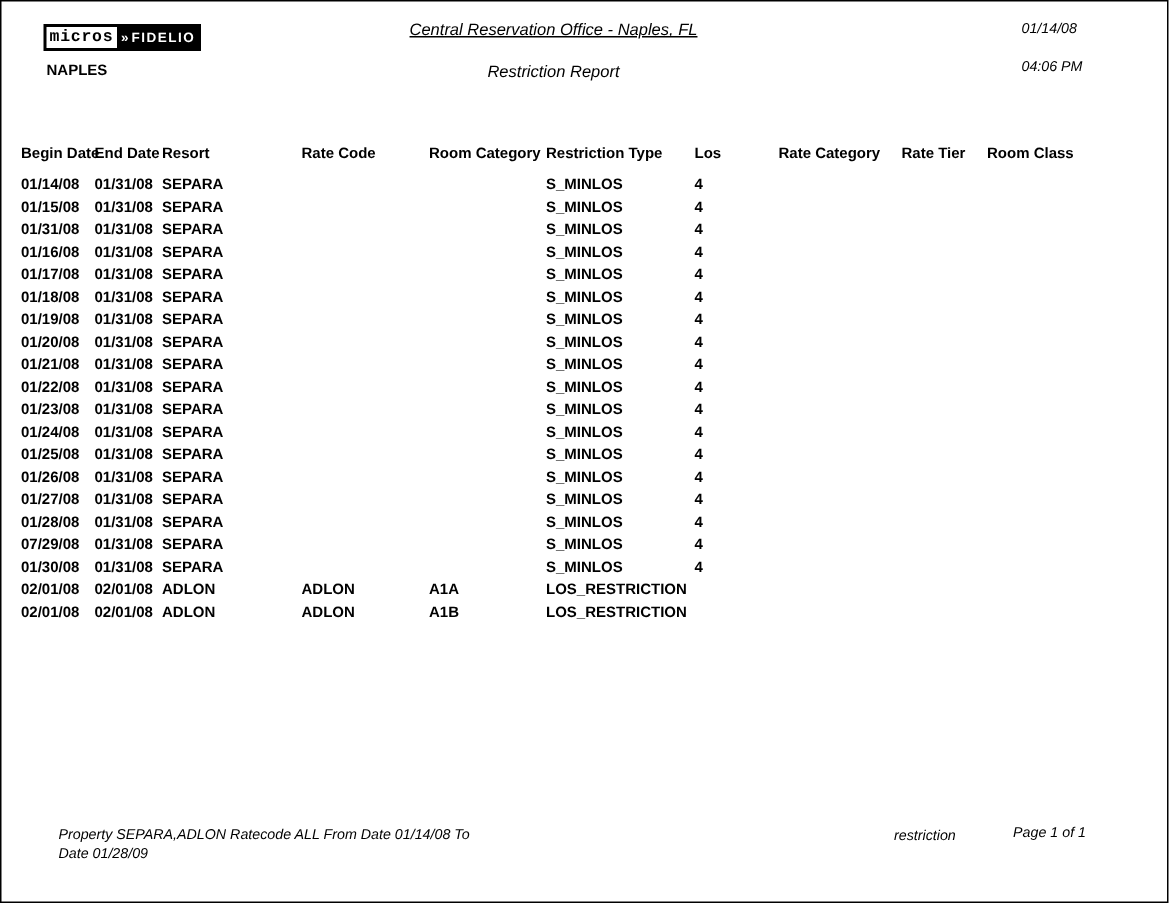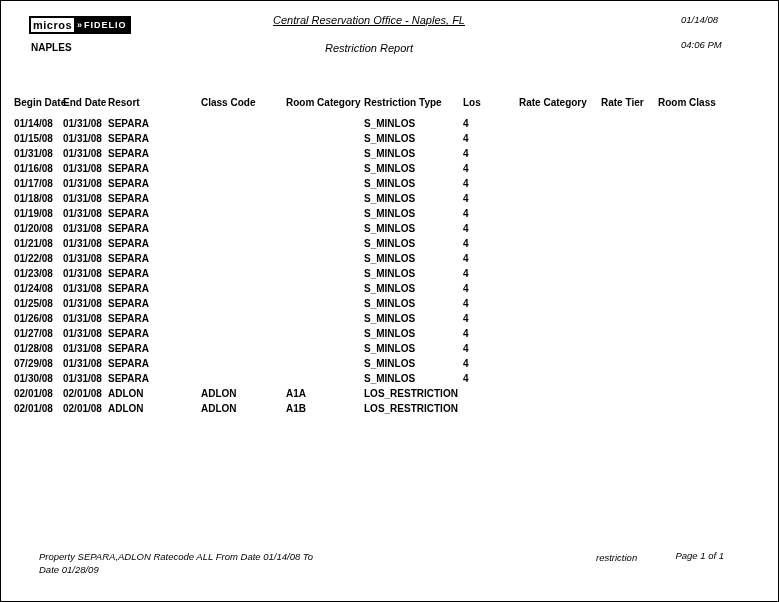--- a/index.html
+++ b/index.html
@@ -5,21 +5,21 @@
   * { margin:0; padding:0; box-sizing:border-box; }
   body { background:#fff; font-family:"Liberation Sans", sans-serif; }
   .page {
     position:relative; width:779px; height:602px;
     background:#fff; border:1px solid #000; color:#000; overflow:hidden;
   }
   
   .logo { position:absolute; left:28px; top:15px; display:inline-flex; align-items:stretch; height:18px; }
   .logo .micros {
     display:flex; align-items:center; border:2px solid #000; background:#fff; color:#000;
-    font-weight:bold; font-size:11px; letter-spacing:0.5px; padding:0 2px; line-height:1;
+    font-weight:bold; font-size:11px; letter-spacing:0.5px; padding:0 2px; line-height:1;font-family:Liberation Mono, monospace;
   }
   .logo .fidelio {
     display:flex; align-items:center; background:#000; color:#fff;
     font-weight:bold; font-size:9px; letter-spacing:1px; padding:0 4px 0 1px; line-height:1;
   }
   .logo .chevron { font-size:9px; margin-right:1px; color:#fff; }
   .property-code { position:absolute; left:30px; top:41px; font-size:10px; font-weight:bold; }
   
   .center-head { position:absolute; left:13px; width:710px; text-align:center; }
   .office-title { top:13px; font-size:11px; font-style:italic;text-decoration:underline; }
@@ -73,21 +73,21 @@
         <col style="width:56px">
         <col style="width:82px">
       <col style="width:57px">
         <col style="width:66px">
     </colgroup>
     <thead>
       <tr>
         <th>Begin Date</th>
         <th>End Date</th>
         <th>Resort</th>
-        <th>Class Code</th>
+        <th>Rate Code</th>
         <th>Room Category</th>
         <th>Restriction Type</th>
         <th>Los</th>
         <th>Rate Category</th>
         <th>Rate Tier</th>
         <th>Room Class</th>
       </tr>
     </thead>
     <tbody>
         <tr>

